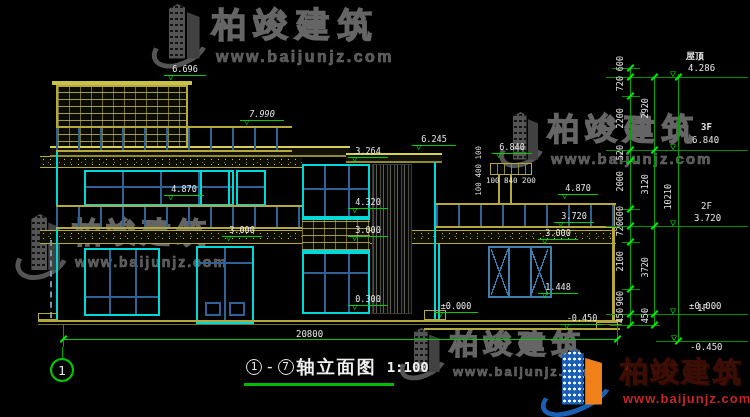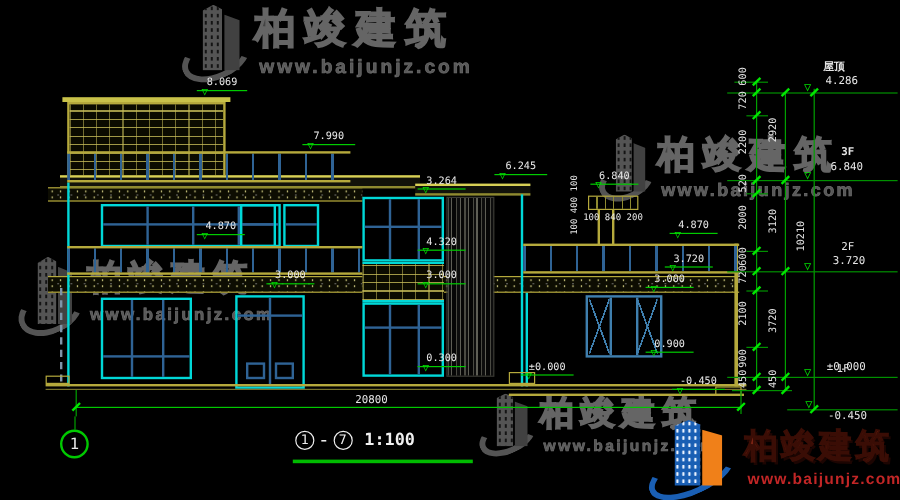--- a/index.html
+++ b/index.html
@@ -195,35 +195,35 @@
   <div class="vdim" style="left:474px;top:146px;font-size:7.5px;">100 400 100</div>
   <div class="dtx" style="left:486px;top:177px;font-size:7.5px;">100 840 200</div>
 
   <div class="abs ol" style="left:38px;top:320px;width:584px;height:2px;z-index:13;"></div>
   <div class="abs" style="left:38px;top:324px;width:584px;height:1px;background:#77722c;z-index:13;"></div>
   <div class="abs" style="left:38px;top:313px;width:20px;height:7px;border:1px solid #b5a93c;z-index:13;"></div>
   <div class="abs" style="left:424px;top:310px;width:22px;height:10px;border:1px solid #b5a93c;z-index:13;"></div>
   <div class="abs ol" style="left:424px;top:328px;width:196px;height:2px;z-index:13;"></div>
   <div class="abs" style="left:596px;top:322px;width:22px;height:8px;border:1px solid #b5a93c;z-index:13;"></div>
 
-  <div class="mk" style="left:164px;top:64px;width:42px;"><span>8.069</span><span class="mk-t">▽</span></div>
-  <div class="mk" style="left:252px;top:109px;width:44px;"><span>7.990</span><span class="mk-t">▽</span></div>
+  <div class="mk" style="left:164px;top:64px;width:42px;"><span>6.696</span><span class="mk-t">▽</span></div>
+  <div class="mk" style="left:240px;top:109px;width:44px;font-style:italic;"><span>7.990</span><span class="mk-t">▽</span></div>
   <div class="mk" style="left:412px;top:134px;width:44px;"><span>6.245</span><span class="mk-t">▽</span></div>
   <div class="mk" style="left:348px;top:146px;width:40px;"><span>3.264</span><span class="mk-t">▽</span></div>
   <div class="mk" style="left:492px;top:142px;width:40px;"><span>6.840</span><span class="mk-t">▽</span></div>
   <div class="mk" style="left:164px;top:184px;width:40px;"><span>4.870</span><span class="mk-t">▽</span></div>
   <div class="mk" style="left:348px;top:197px;width:40px;"><span>4.320</span><span class="mk-t">▽</span></div>
   <div class="mk" style="left:222px;top:225px;width:40px;"><span>3.000</span><span class="mk-t">▽</span></div>
   <div class="mk" style="left:348px;top:225px;width:40px;"><span>3.000</span><span class="mk-t">▽</span></div>
   <div class="mk" style="left:348px;top:294px;width:40px;"><span>0.300</span><span class="mk-t">▽</span></div>
   <div class="mk" style="left:434px;top:301px;width:44px;"><span>±0.000</span><span class="mk-t">▽</span></div>
   <div class="mk" style="left:558px;top:183px;width:40px;"><span>4.870</span><span class="mk-t">▽</span></div>
   <div class="mk" style="left:554px;top:211px;width:40px;"><span>3.720</span><span class="mk-t">▽</span></div>
   <div class="mk" style="left:538px;top:228px;width:40px;"><span>3.000</span><span class="mk-t">▽</span></div>
-  <div class="mk" style="left:538px;top:282px;width:40px;"><span>0.900</span><span class="mk-t">▽</span></div>
+  <div class="mk" style="left:538px;top:282px;width:40px;"><span>1.448</span><span class="mk-t">▽</span></div>
   <div class="mk" style="left:560px;top:313px;width:44px;"><span>-0.450</span><span class="mk-t">▽</span></div>
 
   <div class="vln" style="left:630px;top:68px;height:257px;"></div>
   <div class="vln" style="left:654px;top:77px;height:248px;"></div>
   <div class="vln" style="left:678px;top:74px;height:267px;"></div>
 
   <div class="ext" style="left:612px;top:68px;width:28px;"></div>
   <div class="ext" style="left:606px;top:77px;width:142px;"></div>
   <div class="ext" style="left:622px;top:96px;width:18px;"></div>
   <div class="ext" style="left:606px;top:150px;width:142px;"></div>
@@ -303,20 +303,21 @@
     </div>
 
   <div class="title" style="left:246px;top:357px;">
     <span class="tc">
         <span>1</span>
       </span>
     <span style="color:#ececec;">-</span>
     <span class="tc">
         <span>7</span>
       </span>
+    <span class="tname">轴立面图</span>
     <span class="tscale">1:100</span>
   </div>
   <div class="abs" style="left:244px;top:383px;width:150px;height:3px;background:#00bb00;z-index:35;"></div>
 
 </div>
 
 <style>
   .axis-bubble{left:50px;top:358px;}
 </style>
 

